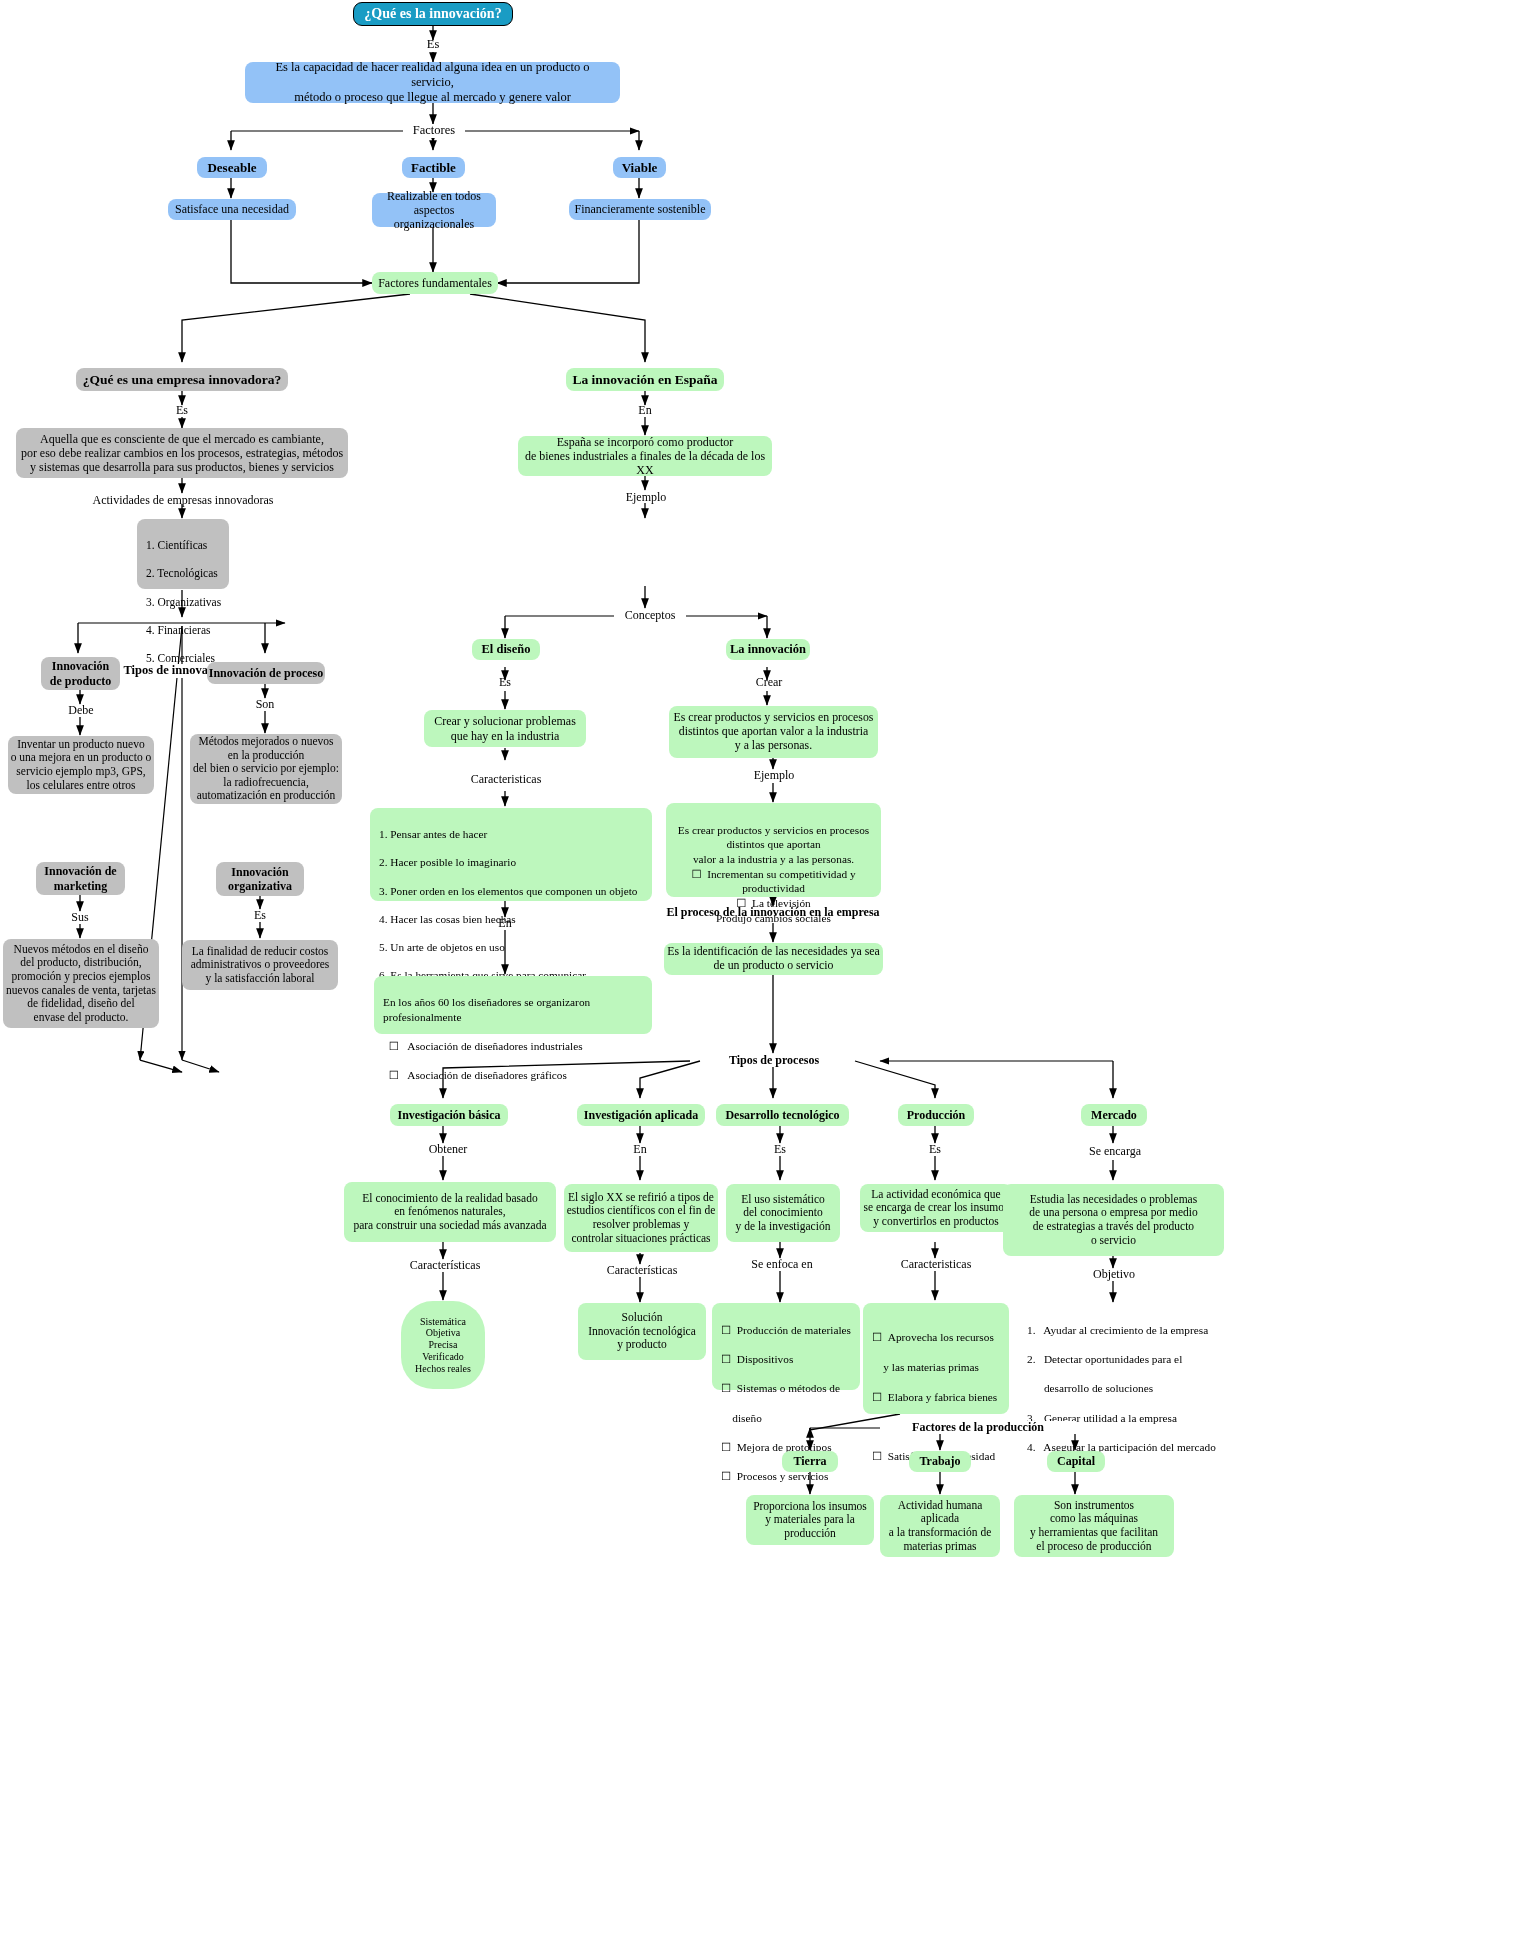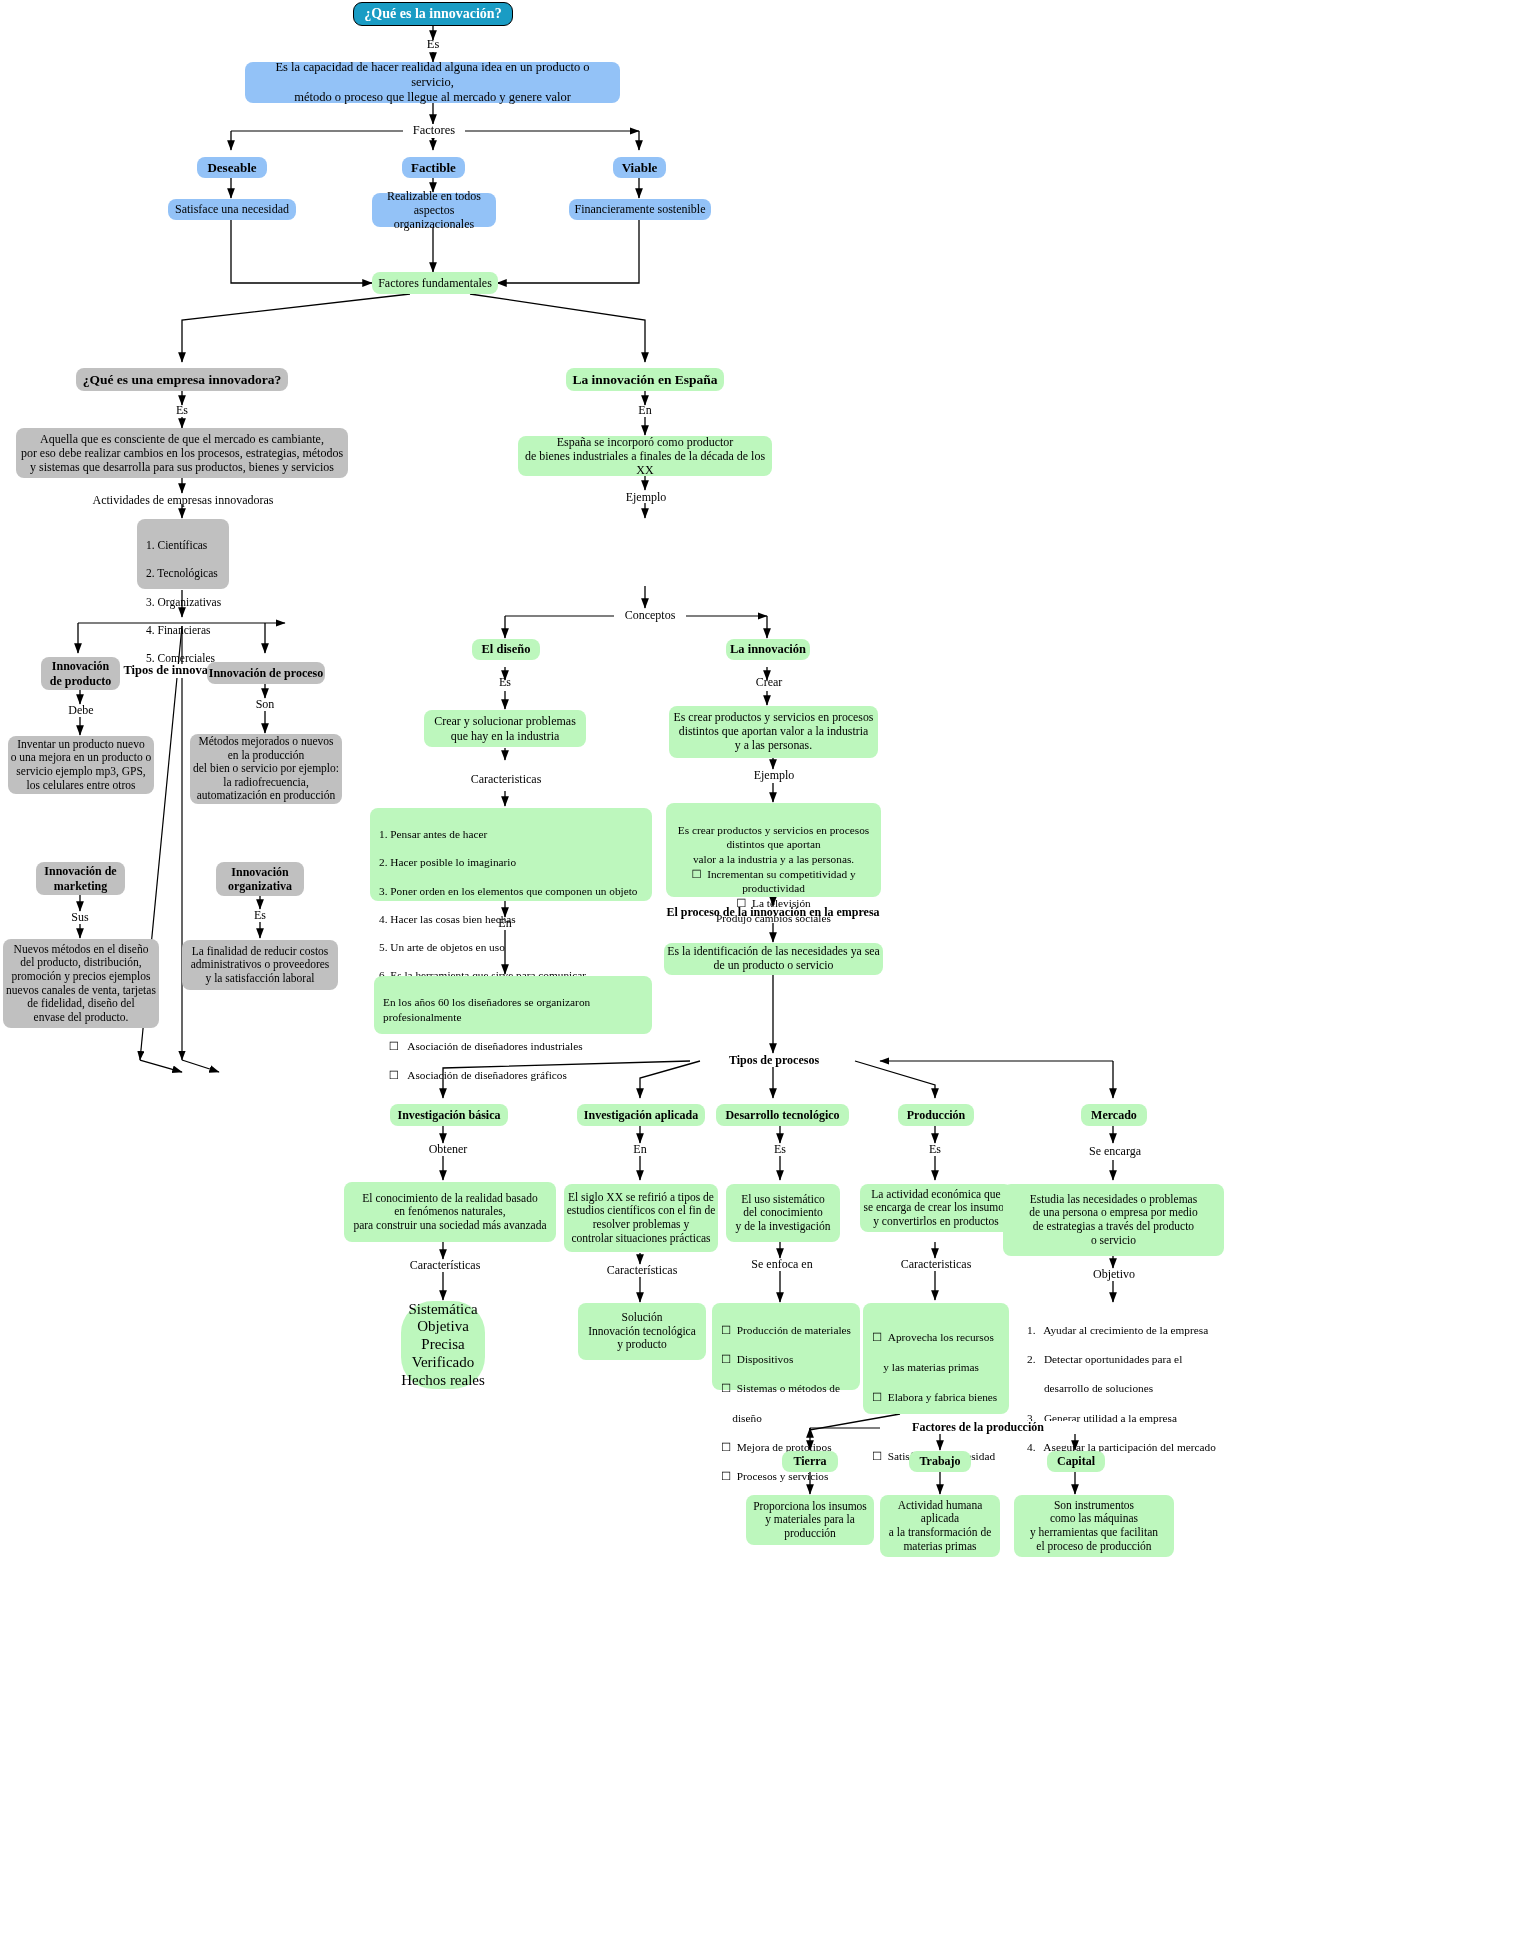--- a/index.html
+++ b/index.html
@@ -286,21 +286,21 @@
 de un producto o servicio</div>
 
   <div class="lbl lbl-b" style="left:714px;top:1054px;width:120px;font-size:12px;background:#fff;">Tipos de procesos</div>
 
   <div class="node n-green-b" style="left:390px;top:1104px;width:118px;height:22px;font-size:12px;">Investigación básica</div>
   <div class="lbl" style="left:417px;top:1143px;width:62px;font-size:12px;">Obtener</div>
   <div class="node n-green" style="left:344px;top:1182px;width:212px;height:60px;font-size:11.5px;">El conocimiento de la realidad basado
 en fenómenos naturales,
 para construir una sociedad más avanzada</div>
   <div class="lbl" style="left:398px;top:1259px;width:94px;font-size:12px;">Características</div>
-  <div class="node n-green" style="left:401px;top:1301px;width:84px;height:88px;font-size:15px;border-radius:32px;">Sistemática
+  <div class="node n-green" style="left:401px;top:1301px;width:84px;height:88px;font-size:10px;border-radius:32px;">Sistemática
 Objetiva
 Precisa
 Verificado
 Hechos reales</div>
 
   <div class="node n-green-b" style="left:577px;top:1104px;width:128px;height:22px;font-size:12px;">Investigación aplicada</div>
   <div class="lbl" style="left:618px;top:1143px;width:44px;font-size:12px;">En</div>
   <div class="node n-green" style="left:564px;top:1184px;width:154px;height:68px;font-size:11.5px;">El siglo XX se refirió a tipos de
 estudios científicos con el fin de
 resolver problemas y

